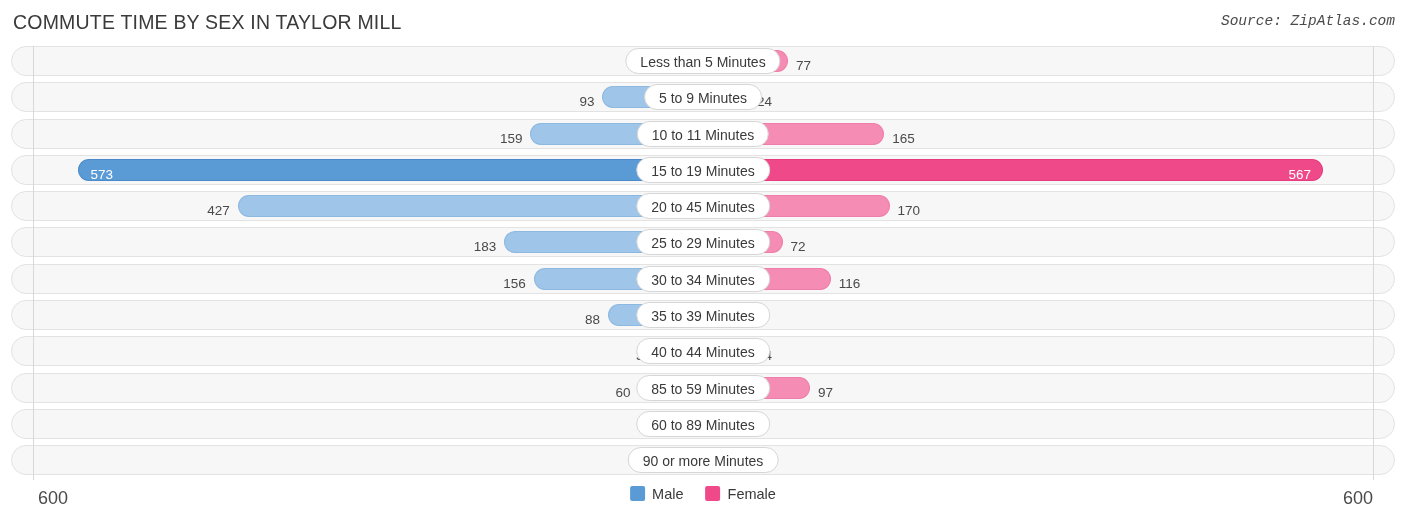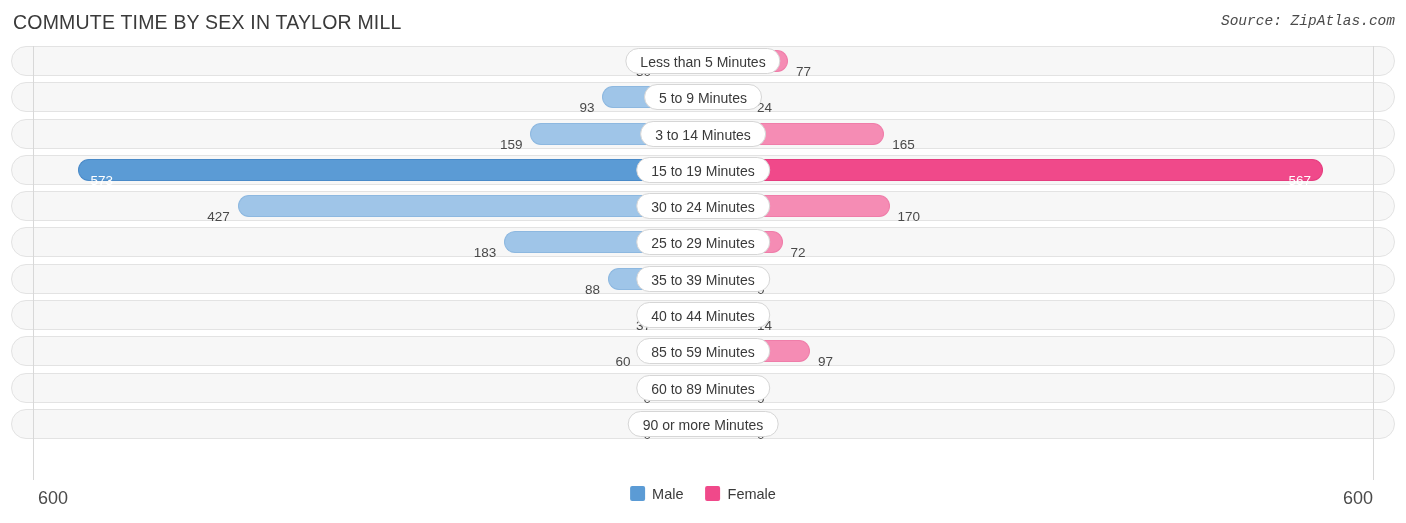--- a/index.html
+++ b/index.html
@@ -112,21 +112,21 @@
     background: #f0498a;
     border-color: #e53d7f;
   }
   
   .bar.male.cap  { border-radius: 11px 0 0 11px; }
   .bar.female.cap{ border-radius: 0 11px 11px 0; }
 
   
   .val {
     position: absolute;
-    top: 10px;
+    top: 4px;
     height: 30px;
     line-height: 30px;
     font-size: 13.5px;
     color: #4a4a4a;
     white-space: nowrap;
   }
   .val.male-val   { text-align: right; }
   .val.female-val { text-align: left; }
   .val.inside {
     color: #ffffff;
@@ -225,48 +225,57 @@
           <div class="val female-val" style="left: 745px;">24</div>
           <div class="pill">5 to 9 Minutes</div>
         </div>
       </div>
       <div class="row">
         <div class="row-inner">
           <div class="bar male cap" style="left: 518.425px; width: 173.575px;"></div>
           <div class="bar female cap" style="left: 692px; width: 180.125px;"></div>
           <div class="val male-val" style="left: 458.425px; width: 52px;">159</div>
           <div class="val female-val" style="left: 880.125px;">165</div>
-          <div class="pill">3 to 14 Minutes</div>
+          <div class="pill">10 to 11 Minutes</div>
         </div>
       </div>
       <div class="row highlight">
         <div class="row-inner">
           <div class="bar male cap" style="left: 66.475px; width: 625.525px;"></div>
           <div class="bar female cap" style="left: 692px; width: 618.975px;"></div>
           <div class="val male-val inside" style="left: 78.475px; text-align: center;">573</div>
           <div class="val female-val inside" style="left: 1264.97px; width: 34px; text-align: right;">567</div>
           <div class="pill">15 to 19 Minutes</div>
         </div>
       </div>
       <div class="row">
         <div class="row-inner">
           <div class="bar male cap" style="left: 225.858px; width: 466.142px;"></div>
           <div class="bar female cap" style="left: 692px; width: 185.583px;"></div>
           <div class="val male-val" style="left: 165.858px; width: 52px;">427</div>
           <div class="val female-val" style="left: 885.583px;">170</div>
-          <div class="pill">30 to 24 Minutes</div>
+          <div class="pill">20 to 45 Minutes</div>
         </div>
       </div>
       <div class="row">
         <div class="row-inner">
           <div class="bar male cap" style="left: 492.225px; width: 199.775px;"></div>
           <div class="bar female cap" style="left: 692px; width: 78.6px;"></div>
           <div class="val male-val" style="left: 432.225px; width: 52px;">183</div>
           <div class="val female-val" style="left: 778.6px;">72</div>
           <div class="pill">25 to 29 Minutes</div>
+        </div>
+      </div>
+      <div class="row">
+        <div class="row-inner">
+          <div class="bar male cap" style="left: 521.7px; width: 170.3px;"></div>
+          <div class="bar female cap" style="left: 692px; width: 126.633px;"></div>
+          <div class="val male-val" style="left: 461.7px; width: 52px;">156</div>
+          <div class="val female-val" style="left: 826.633px;">116</div>
+          <div class="pill">30 to 34 Minutes</div>
         </div>
       </div>
       <div class="row">
         <div class="row-inner">
           <div class="bar male cap" style="left: 595.933px; width: 96.0667px;"></div>
           <div class="bar female cap" style="left: 692px; width: 45px;"></div>
           <div class="val male-val" style="left: 535.933px; width: 52px;">88</div>
           <div class="val female-val" style="left: 745px;">0</div>
           <div class="pill">35 to 39 Minutes</div>
         </div>

